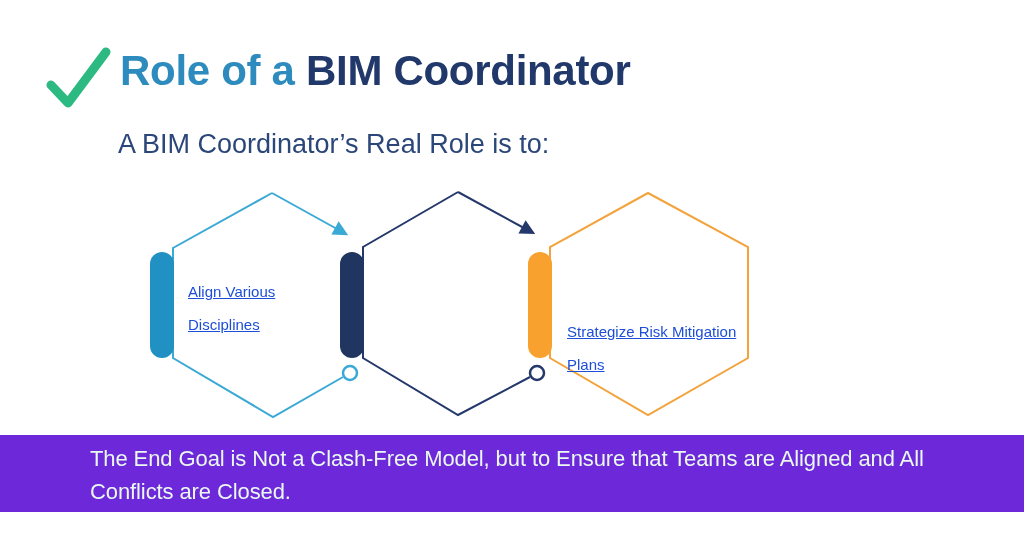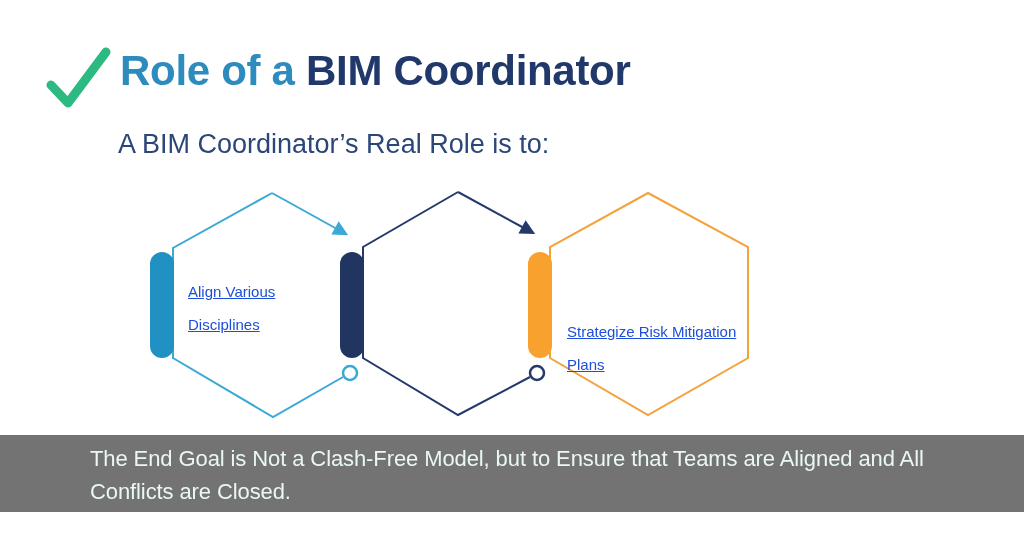--- a/index.html
+++ b/index.html
@@ -28,21 +28,21 @@
   .hex-label{
     position:absolute;
     font-size:15px;line-height:33px;color:#1d4ed8;text-decoration:underline;
   }
   .hex-label.l1{left:188px;top:275px;width:135px;}
   .hex-label.l2{left:378px;top:275px;width:120px;}
   .hex-label.l3{left:567px;top:275px;width:170px;margin-top:40px;}
   
   .banner{
     position:absolute;left:0;top:435px;width:1024px;height:77px;
-    background:#737373;
+    background:#6d28d9;
   }
   .banner p{
     margin:0;padding:7px 0 0 90px;max-width:920px;
     font-size:22px;line-height:33px;color:#EAF8F2;
     letter-spacing:-0.1px;
   }
 </style>
 </head>
 <body>
 

